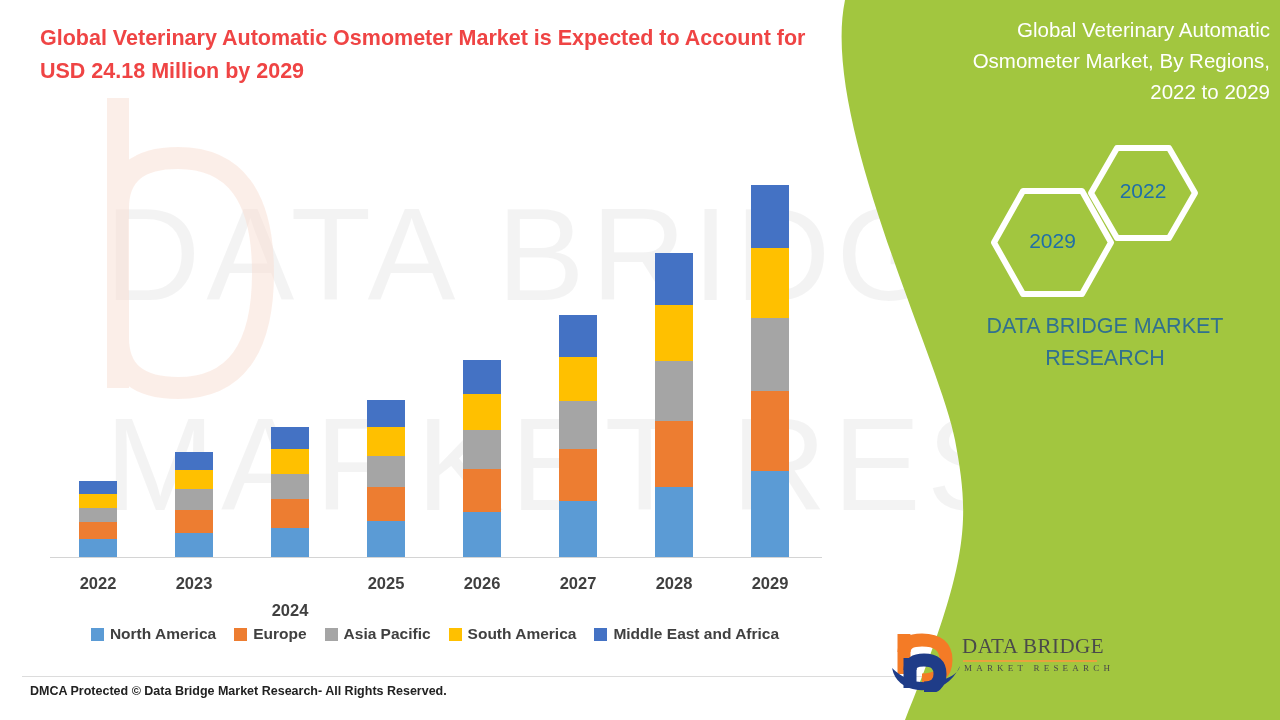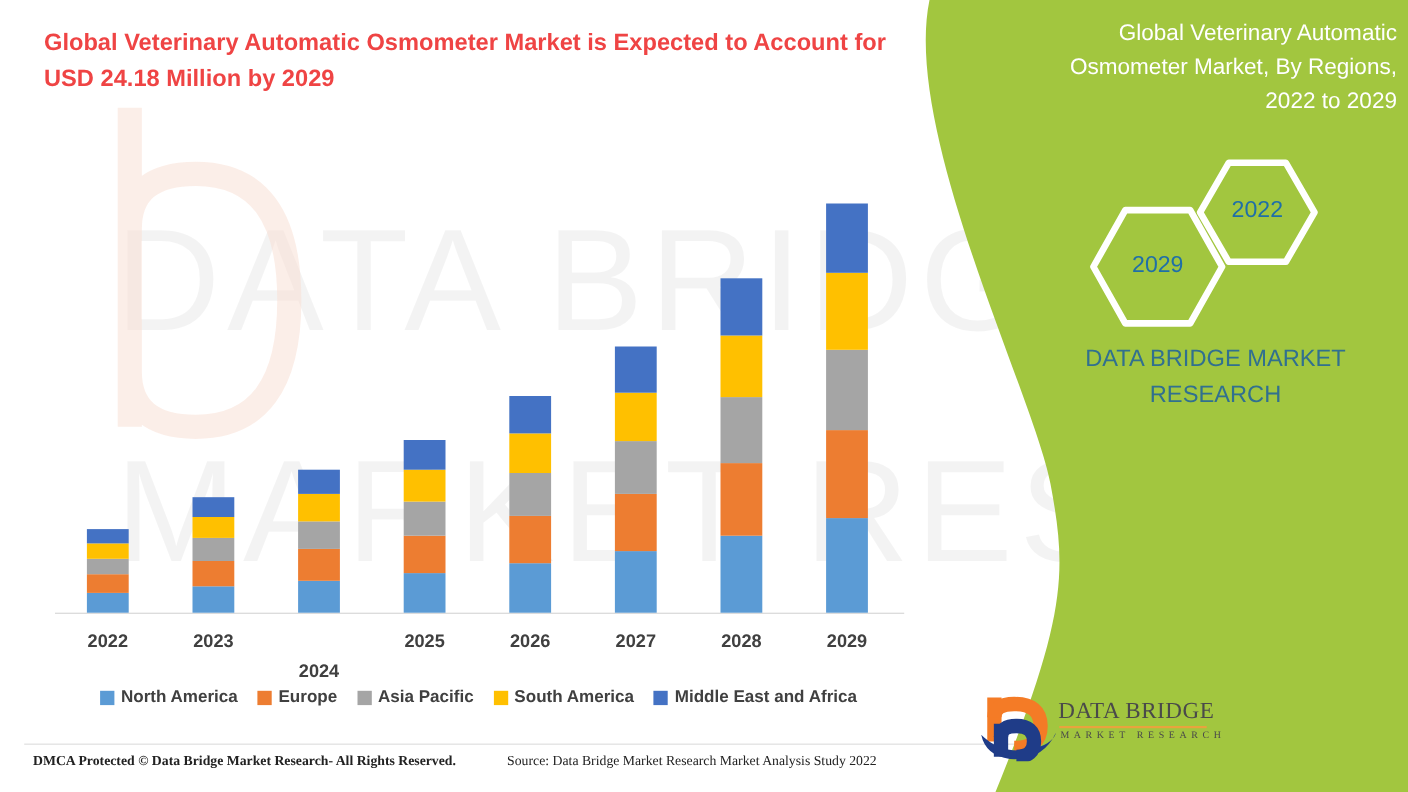--- a/index.html
+++ b/index.html
@@ -43,21 +43,21 @@
     position:absolute;left:40px;top:617px;width:790px;height:26px;
     display:flex;align-items:flex-end;justify-content:center;gap:18px;
   }
   .lg-item{display:flex;align-items:center;gap:6px;}
   .lg-swatch{width:13px;height:13px;display:block;}
   .lg-label{font-size:15.5px;font-weight:bold;color:#404040;white-space:nowrap;}
 
   
   .footer-rule{position:absolute;left:22px;top:676px;width:1236px;height:1px;background:#dcdcdc;}
   .foot-left{
-    position:absolute;left:30px;top:684px;font-family:Liberation Serif, serif;
+    position:absolute;left:30px;top:684px;font-family:Liberation Sans, sans-serif;
     font-size:12.5px;font-weight:bold;color:#222;white-space:nowrap;
   }
   .foot-right{
     position:absolute;left:461px;top:684px;font-family:"Liberation Serif",serif;
     font-size:12.5px;color:#222;white-space:nowrap;
   }
 
   
   .green-panel{position:absolute;left:820px;top:0;width:460px;height:720px;}
   .gp-title{
@@ -184,21 +184,20 @@
         <span class="lg-label">South America</span>
       </div>
       <div class="lg-item">
         <span class="lg-swatch" style="background: rgb(68, 114, 196);"></span>
         <span class="lg-label">Middle East and Africa</span>
       </div>
     </div>
 
   <div class="footer-rule"></div>
   <div class="foot-left">DMCA Protected © Data Bridge Market Research- All Rights Reserved.</div>
-  <div class="foot-right">Source: Data Bridge Market Research Market Analysis Study 2022</div>
 
   <div class="green-panel">
     <svg width="460" height="720" viewBox="0 0 460 720">
       <path d="M25 0 L460 0 L460 720 L85 720 C150 560 150 520 135 440 C120 360 0 120 25 0 Z" fill="#A2C63F"></path>
     </svg>
   </div>
 
   <div class="gp-title">Global Veterinary Automatic Osmometer Market, By Regions, 2022 to 2029</div>
 
   <div class="hex" style="left:985px;top:185px;width:135px;height:115px;">

